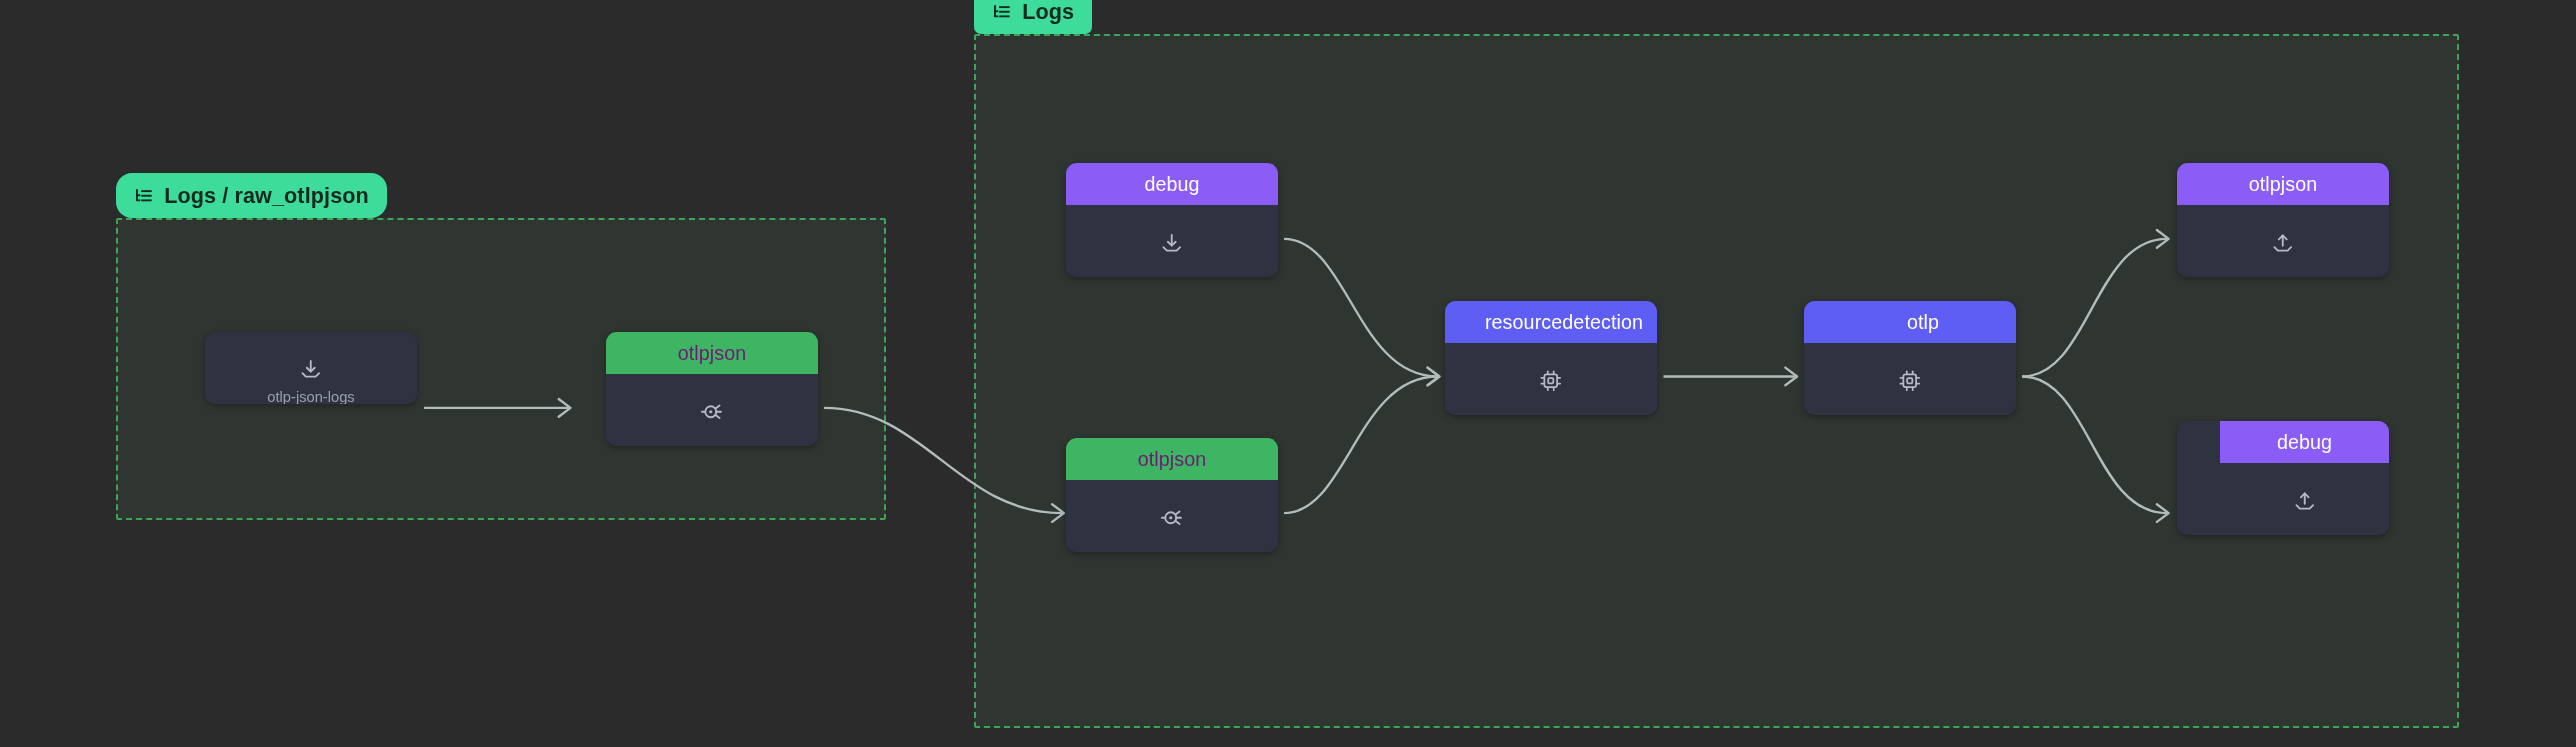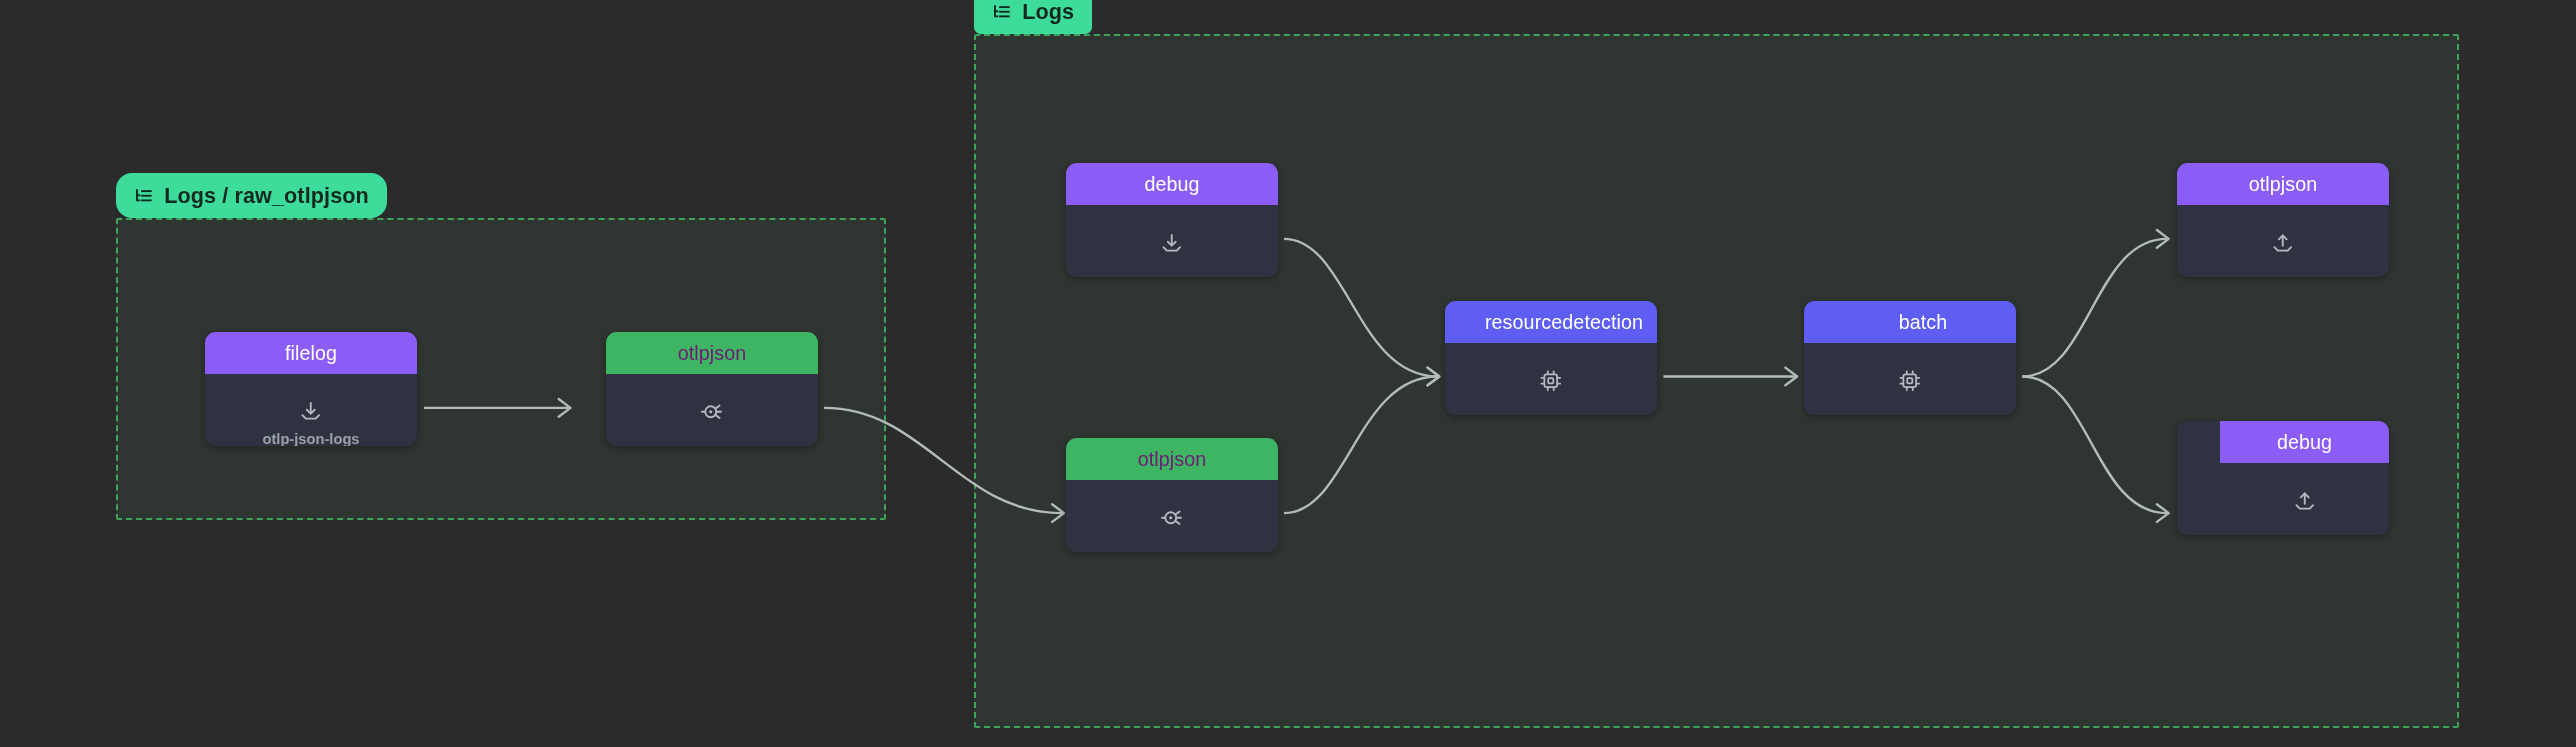--- a/index.html
+++ b/index.html
@@ -89,21 +89,21 @@
     height: 72px;
     background: #2f3341;
     display: flex;
     flex-direction: column;
     align-items: center;
     justify-content: center;
     gap: 6.9px;
     padding-top: 3.9px;
     box-sizing: border-box;
   }
-  .node-body.with-sub { padding-top: 24px; font-weight: bold; }
+  .node-body.with-sub { padding-top: 24px; }
   .node-icon {
     display: flex;
     align-items: center;
     justify-content: center;
     color: #b6bac4;
     width: 29.5px;
     height: 29.5px;
   }
   .node-icon svg { display: block; }
   .node-sub {
@@ -200,21 +200,20 @@
       <path class="edge-head" d="M2194 234 L2206 243 L2194 252"></path>
     </g>
 
     <g>
       <path class="edge-path" d="M2057 383 C 2125 383, 2130 522, 2204 522"></path>
       <path class="edge-head" d="M2194 513 L2206 522 L2194 531"></path>
     </g>
   </svg>
 
   <div class="node" style="left:205px; top:332px;">
-    <div class="node-header receiver">filelog</div>
     <div class="node-body with-sub">
       <span class="node-icon">
         <svg width="27.5" height="27.5" viewBox="0 0 28 28" aria-hidden="true">
           <path d="M14 6 L14 16.5" fill="none" stroke="currentColor" stroke-width="1.9" stroke-linecap="round"></path>
           <path d="M10 13 L14 17 L18 13" fill="none" stroke="currentColor" stroke-width="1.9" stroke-linecap="round" stroke-linejoin="round"></path>
           <path d="M5.5 18.5 L9 22 L19 22 L22.5 18.5" fill="none" stroke="currentColor" stroke-width="1.9" stroke-linecap="round" stroke-linejoin="round"></path>
         </svg>
       </span>
       <span class="node-sub">otlp-json-logs</span>
     </div>
@@ -279,21 +278,21 @@
           <path d="M4.4 11 L7.3 11" fill="none" stroke="currentColor" stroke-width="1.7" stroke-linecap="round"></path>
           <path d="M4.4 17 L7.3 17" fill="none" stroke="currentColor" stroke-width="1.7" stroke-linecap="round"></path>
           <path d="M20.7 11 L23.6 11" fill="none" stroke="currentColor" stroke-width="1.7" stroke-linecap="round"></path>
           <path d="M20.7 17 L23.6 17" fill="none" stroke="currentColor" stroke-width="1.7" stroke-linecap="round"></path>
         </svg>
       </span>
     </div>
   </div>
 
   <div class="node" style="left:1804px; top:301px;">
-    <div class="node-header processor">batch</div>
+    <div class="node-header processor">otlp</div>
     <div class="node-body">
       <span class="node-icon">
         <svg width="27.5" height="27.5" viewBox="0 0 28 28" aria-hidden="true">
           <rect x="7.5" y="7.5" width="13" height="13" rx="2.2" fill="none" stroke="currentColor" stroke-width="1.8"></rect>
           <rect x="11.4" y="11.4" width="5.2" height="5.2" rx="1.1" fill="none" stroke="currentColor" stroke-width="1.8"></rect>
           <path d="M11 4.4 L11 7.3" fill="none" stroke="currentColor" stroke-width="1.7" stroke-linecap="round"></path>
           <path d="M17 4.4 L17 7.3" fill="none" stroke="currentColor" stroke-width="1.7" stroke-linecap="round"></path>
           <path d="M11 20.7 L11 23.6" fill="none" stroke="currentColor" stroke-width="1.7" stroke-linecap="round"></path>
           <path d="M17 20.7 L17 23.6" fill="none" stroke="currentColor" stroke-width="1.7" stroke-linecap="round"></path>
           <path d="M4.4 11 L7.3 11" fill="none" stroke="currentColor" stroke-width="1.7" stroke-linecap="round"></path>

